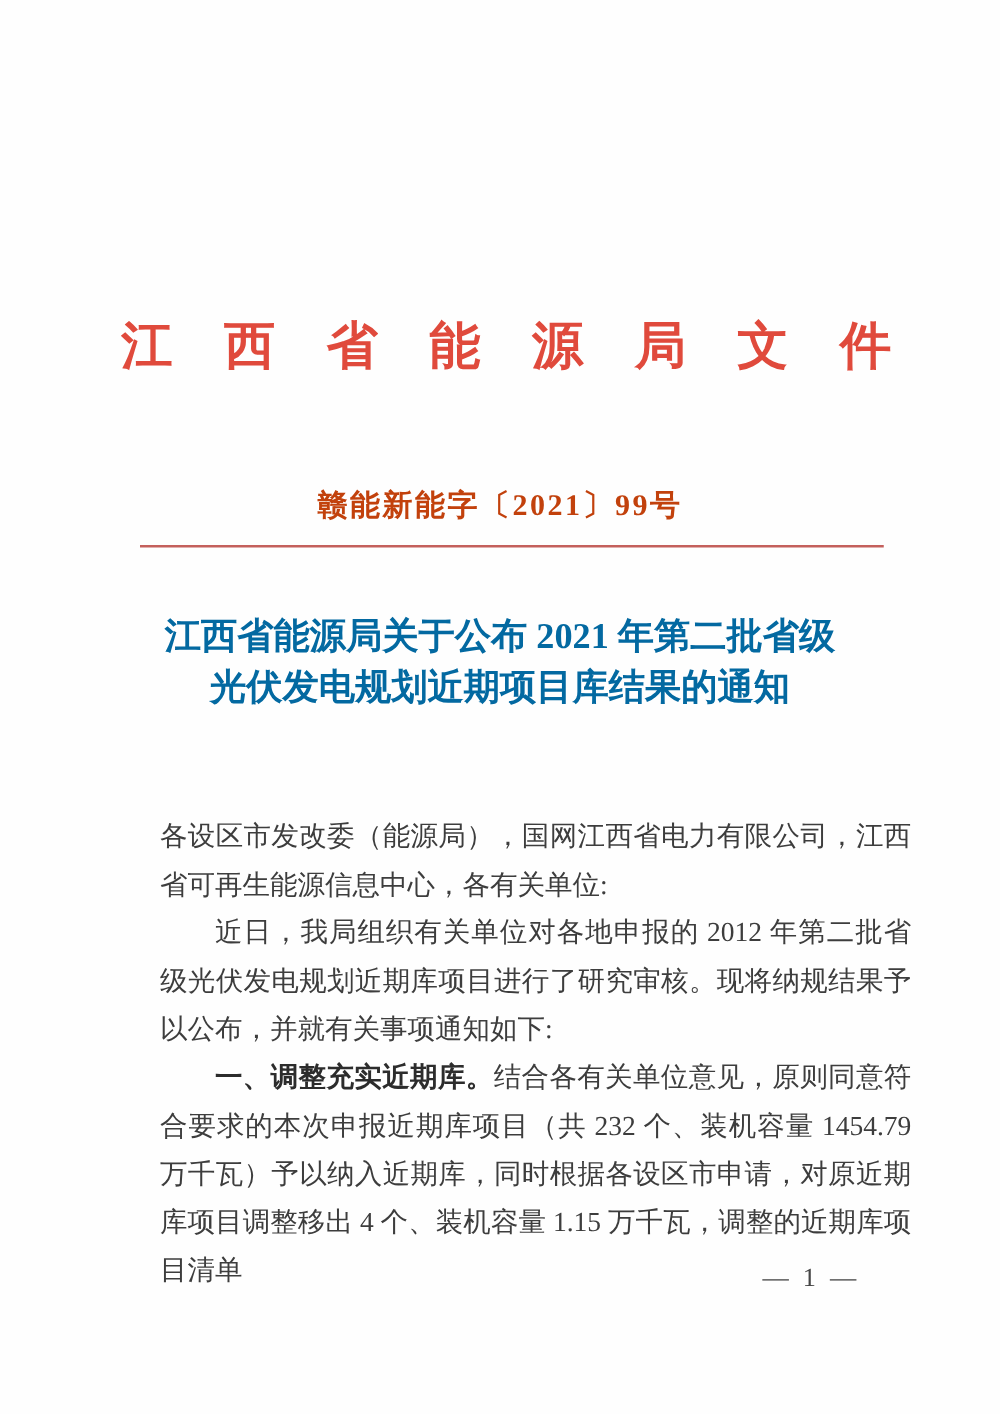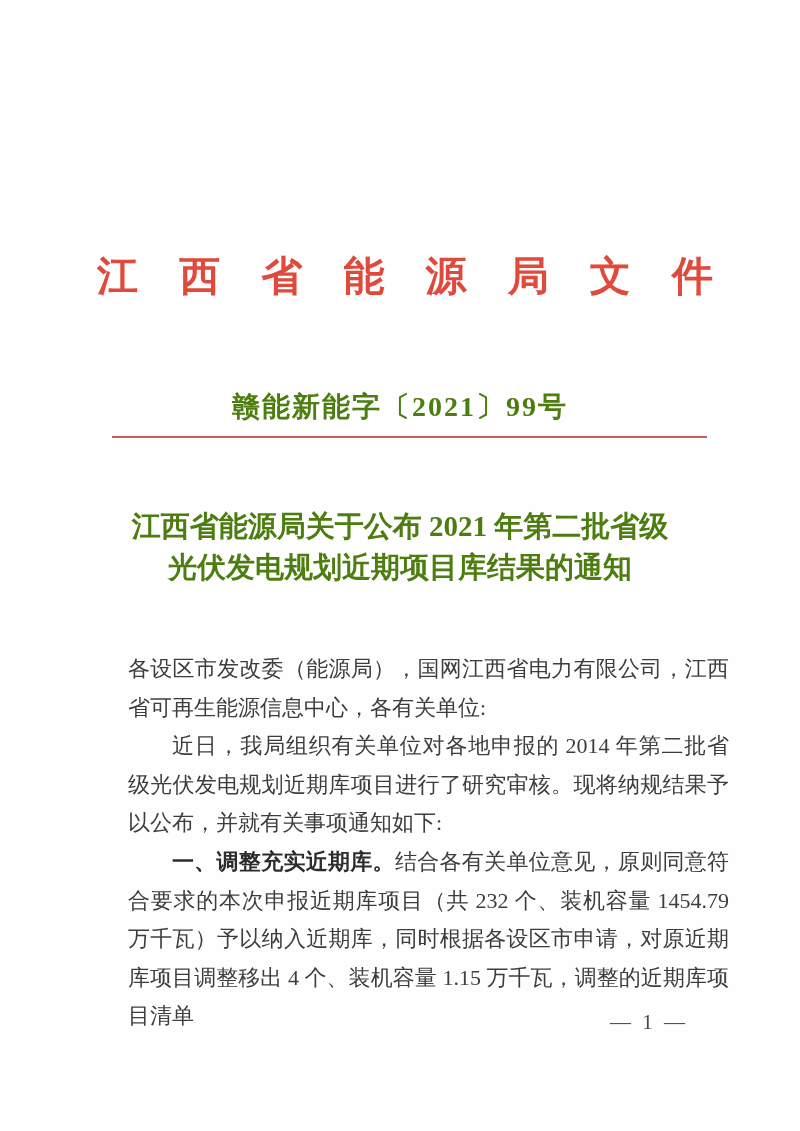--- a/index.html
+++ b/index.html
@@ -29,42 +29,42 @@
     text-align: justify;
     text-align-last: justify;
     letter-spacing: 0;
   }
   .doc-number {
     position: absolute;
     top: 388px;
     left: 0;
     right: 0;
     text-align: center;
-    font-size: 28px;
+    font-size: 24px;
     font-weight: 700;
-    color: #4d7c0f;
+    color: #c2410c;
     letter-spacing: 2px;
   }
   .red-line {
     position: absolute;
     top: 436px;
     left: 112px;
     width: 595px;
     height: 2px;
     background: #c4605c;
   }
   .doc-title {
     position: absolute;
-    top: 506px;
+    top: 489px;
     left: 60px;
     right: 60px;
     text-align: center;
     font-size: 29px;
     font-weight: 700;
-    color: #4d7c0f;
+    color: #0369a1;
     line-height: 41px;
   }
   .body-text {
     position: absolute;
     top: 650px;
     left: 128px;
     width: 601px;
     font-size: 22px;
     line-height: 38.6px;
     color: #3d3d3d;
@@ -100,19 +100,19 @@
 
   <div class="red-line"></div>
 
   <div class="doc-title">
     <div>江西省能源局关于公布 2021 年第二批省级</div>
     <div>光伏发电规划近期项目库结果的通知</div>
   </div>
 
   <div class="body-text">
     <p>各设区市发改委（能源局），国网江西省电力有限公司，江西省可再生能源信息中心，各有关单位:</p>
-    <p class="indent">近日，我局组织有关单位对各地申报的 2014 年第二批省级光伏发电规划近期库项目进行了研究审核。现将纳规结果予以公布，并就有关事项通知如下:</p>
+    <p class="indent">近日，我局组织有关单位对各地申报的 2012 年第二批省级光伏发电规划近期库项目进行了研究审核。现将纳规结果予以公布，并就有关事项通知如下:</p>
     <p class="indent"><span class="bold-lead">一、调整充实近期库。</span><span>结合各有关单位意见，原则同意符合要求的本次申报近期库项目（共 232 个、装机容量 1454.79 万千瓦）予以纳入近期库，同时根据各设区市申请，对原近期库项目调整移出 4 个、装机容量 1.15 万千瓦，调整的近期库项目清单</span></p>
   </div>
 
   <div class="page-number">— 1 —</div>
 
 </div>
 
 </body></html>

